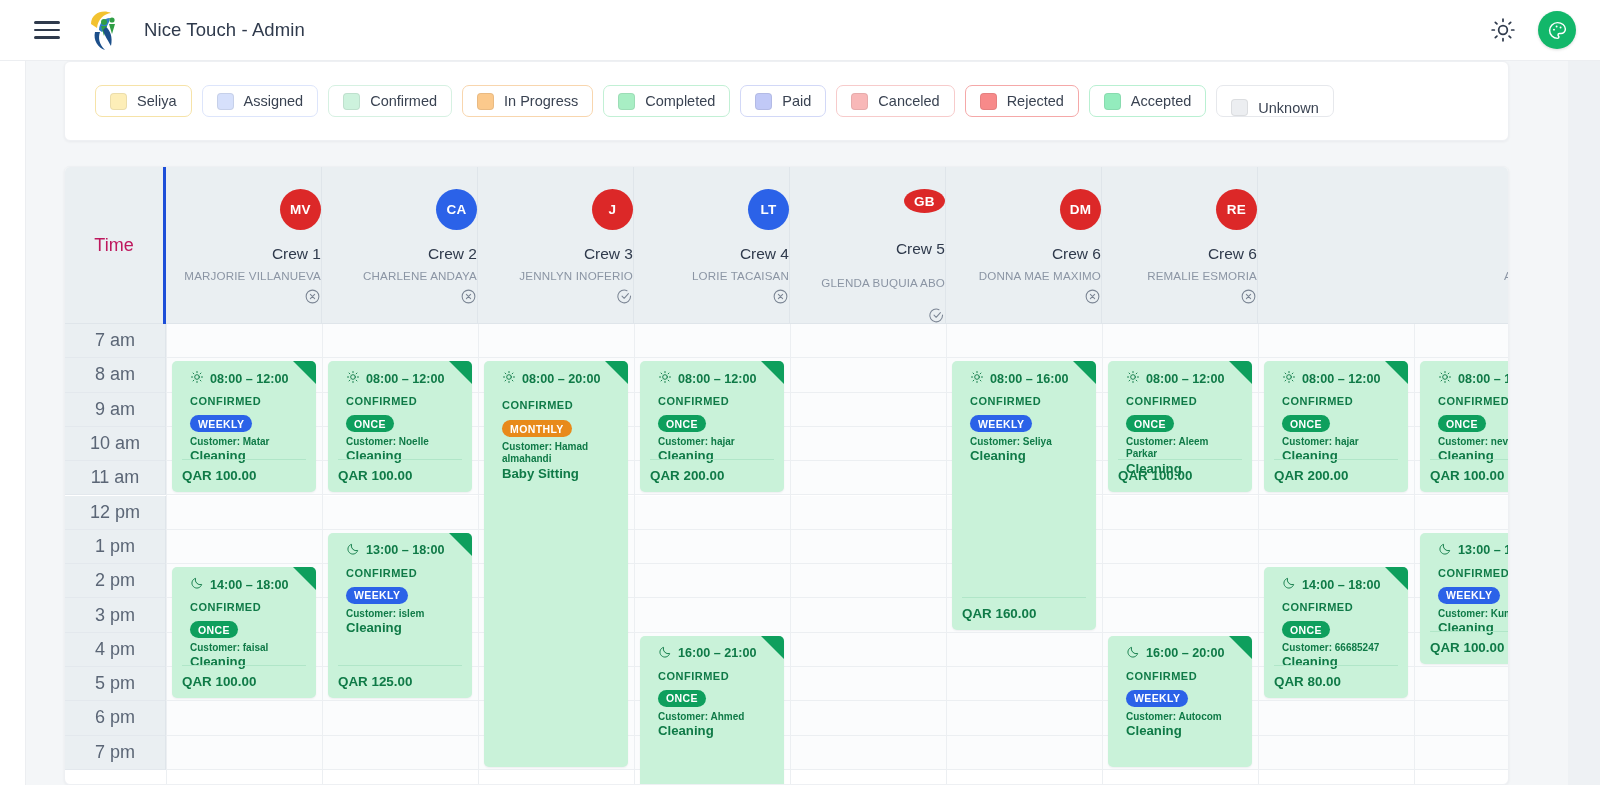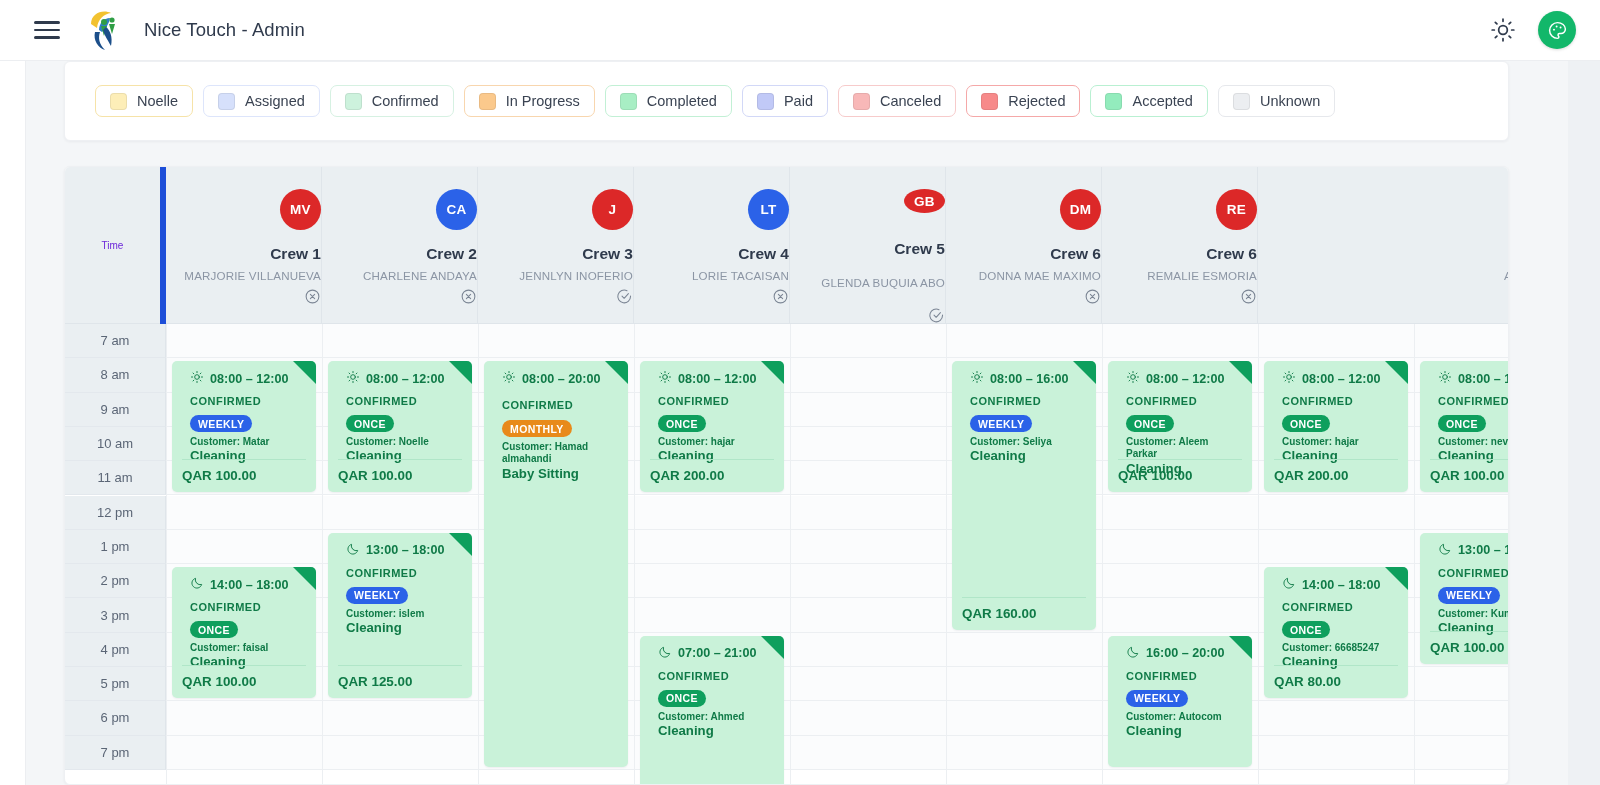--- a/index.html
+++ b/index.html
@@ -77,48 +77,48 @@
   .cal-inner { position: relative; width: 1533px; height: 619px; }
 
   
   .hdr {
     position: absolute; left: 0; top: 0; height: 157px; width: 1533px;
     background: #eaeff2; border-bottom: 1px solid #dfe5ea;
   }
   .hdr-time {
     position: absolute; left: 0; top: 0; width: 101px; height: 157px;
     display: flex; align-items: center; justify-content: center;
-    font-size: 10px; color: #6d28d9;
-    border-right: 6px solid #1d4ed8;
+    font-size: 18px; color: #be185d;
+    border-right: 3px solid #1d4ed8;
   }
   .hdr-col {
     position: absolute; top: 0; height: 157px; width: 156px;
     border-right: 1px solid #dfe5ea;
     display: flex; flex-direction: column; align-items: flex-end; padding-top: 22px;
   }
   .avatar {
     width: 41px; height: 41px; border-radius: 50%;
     display: flex; align-items: center; justify-content: center;
     color: #fff; font-size: 13.5px; font-weight: bold; letter-spacing: .3px;
   }
-  .crew-name { margin-top: 15px; font-size: 15.5px; color: #2f3a4c; font-weight: bold; }
+  .crew-name { margin-top: 15px; font-size: 15.5px; color: #2f3a4c; font-weight: normal; }
   .crew-person {
     margin-top: 6px; font-size: 11.6px; color: #8b95a4;
     letter-spacing: .15px; white-space: nowrap;
   }
   .crew-status { margin-top: 6px; width: 17px; height: 17px; cursor: pointer; }
 
   
   .rows { position: absolute; left: 0; top: 157px; width: 1533px; height: 462px; }
   .trow { position: absolute; left: 0; width: 1533px; height: 34.3px; }
   .trow .tlabel {
     position: absolute; left: 0; top: 0; width: 101px; height: 34.3px;
     background: #eaeff2; border-right: 1px solid #dfe5ea; border-bottom: 1px solid #e3e8ed;
     display: flex; align-items: center; justify-content: center;
-    font-size: 13px; color: #5b6676;
+    font-size: 18px; color: #5b6676;
   }
   .trow .tgrid {
     position: absolute; left: 101px; top: 0; width: 1432px; height: 34.3px;
     background: #fbfcfd; border-bottom: 1px solid #eceff2;
   }
   .vline {
     position: absolute; top: 0; width: 1px; height: 462px; background: #eceff2; z-index: 1;
   }
 
   
@@ -197,21 +197,21 @@
   </div>
 </div>
 
 <div class="page">
   <div class="left-rail"></div>
   <div class="right-rail"></div>
 
   <div class="legend-card" id="legend-card">
       <div class="legend-chip" style="border-color: rgb(246, 227, 168);">
         <span class="legend-swatch" style="background: rgb(253, 238, 184);"></span>
-        <span class="legend-label">Noelle</span>
+        <span class="legend-label">Seliya</span>
       </div>
       <div class="legend-chip" style="border-color: rgb(221, 229, 251);">
         <span class="legend-swatch" style="background: rgb(214, 224, 251);"></span>
         <span class="legend-label">Assigned</span>
       </div>
       <div class="legend-chip" style="border-color: rgb(214, 241, 226);">
         <span class="legend-swatch" style="background: rgb(205, 242, 221);"></span>
         <span class="legend-label">Confirmed</span>
       </div>
       <div class="legend-chip" style="border-color: rgb(248, 214, 174);">
@@ -231,21 +231,21 @@
         <span class="legend-label">Canceled</span>
       </div>
       <div class="legend-chip" style="border-color: rgb(245, 168, 168);">
         <span class="legend-swatch" style="background: rgb(247, 138, 138);"></span>
         <span class="legend-label">Rejected</span>
       </div>
       <div class="legend-chip" style="border-color: rgb(185, 240, 210);">
         <span class="legend-swatch" style="background: rgb(147, 236, 189);"></span>
         <span class="legend-label">Accepted</span>
       </div>
-      <div class="legend-chip" style="border-color: rgb(230, 232, 236);">
+      <div class="legend-chip" style="border-color: rgb(230, 232, 236); align-items: flex-end;">
         <span class="legend-swatch" style="background: rgb(236, 238, 241);"></span>
         <span class="legend-label">Unknown</span>
       </div>
     </div>
 
   <div class="cal-card">
     <div class="cal-inner">
       <div class="hdr" id="cal-header">
         <div class="hdr-time">Time</div>
       <div class="hdr-col" style="left: 101px;">
@@ -478,21 +478,21 @@
             <div class="evt-cust">Customer: hajar</div>
             <div class="evt-serv">Cleaning</div>
             <div class="evt-price">QAR 200.00</div>
           </div>
           <div class="evt nosep" style="left: 575px; top: 311.7px; width: 144px; height: 165.5px;">
             <div class="corner"></div>
             <div class="evt-time">
               <span><svg width="14" height="14" viewBox="0 0 24 24" fill="none" stroke="#0f7a47" stroke-width="1.6" stroke-linejoin="round">
                   <path d="M20 14.5A8.4 8.4 0 0 1 9.5 4 8.5 8.5 0 1 0 20 14.5z"></path>
                 </svg></span>
-              <span>07:00 – 21:00</span>
+              <span>16:00 – 21:00</span>
             </div>
             <div class="evt-meta">
               <span class="evt-status">CONFIRMED</span>
               <span class="badge once">ONCE</span>
             </div>
             <div class="evt-cust">Customer: Ahmed</div>
             <div class="evt-serv">Cleaning</div>
           </div>
           <div class="evt" style="left: 887px; top: 37.3px; width: 144px; height: 268.4px;">
             <div class="corner"></div>

